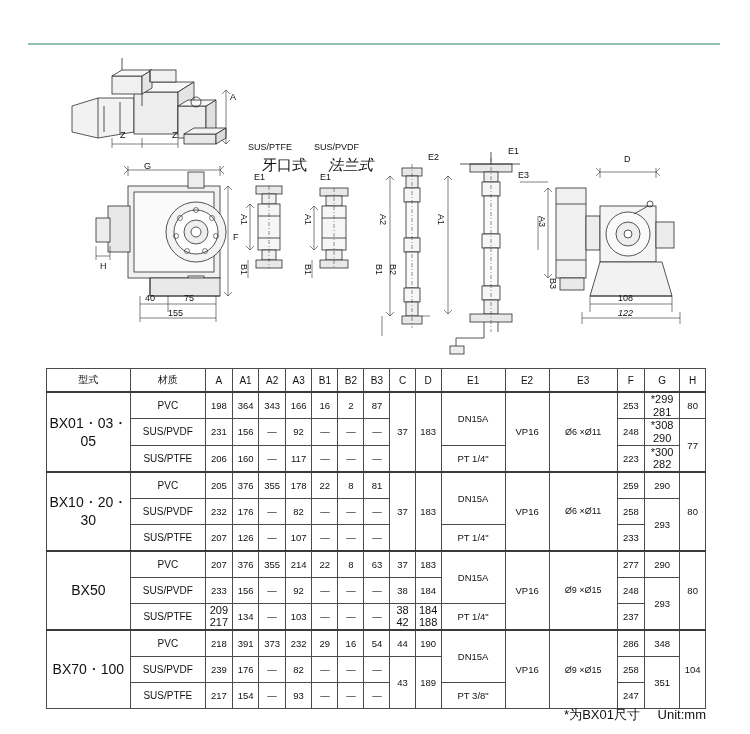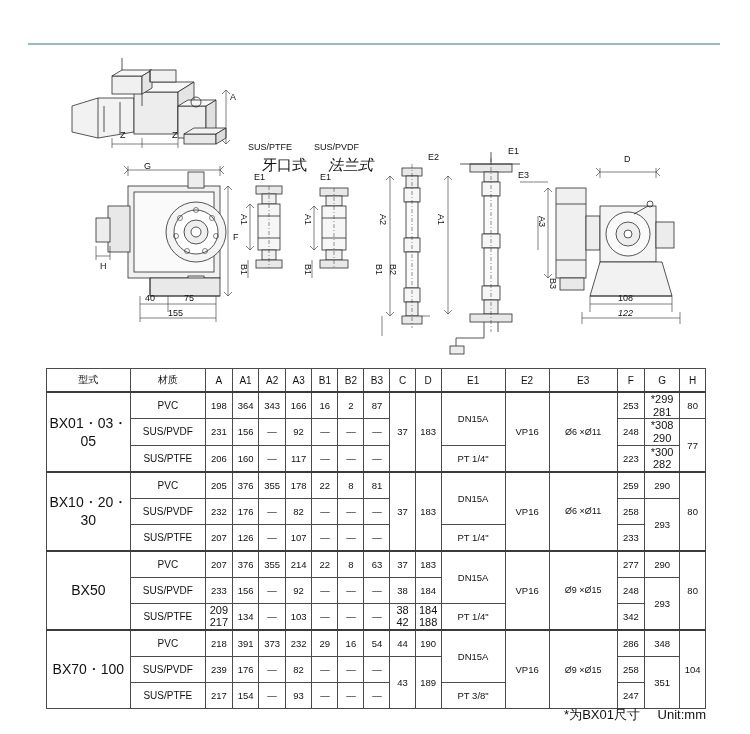--- a/index.html
+++ b/index.html
@@ -521,21 +521,21 @@
           <span>42</span>
         </div>
       </td>
       <td>
         <div class="stack">
           <span>184</span>
           <span>188</span>
         </div>
       </td>
       <td>PT 1/4"</td>
-      <td>342</td>
+      <td>237</td>
     </tr>
 
     <tr>
       <td class="model thick-top" rowspan="3">BX70・100</td>
       <td class="mat thick-top">PVC</td>
       <td class="thick-top">218</td>
       <td class="thick-top">391</td>
       <td class="thick-top">373</td>
       <td class="thick-top">232</td>
       <td class="thick-top">29</td>

